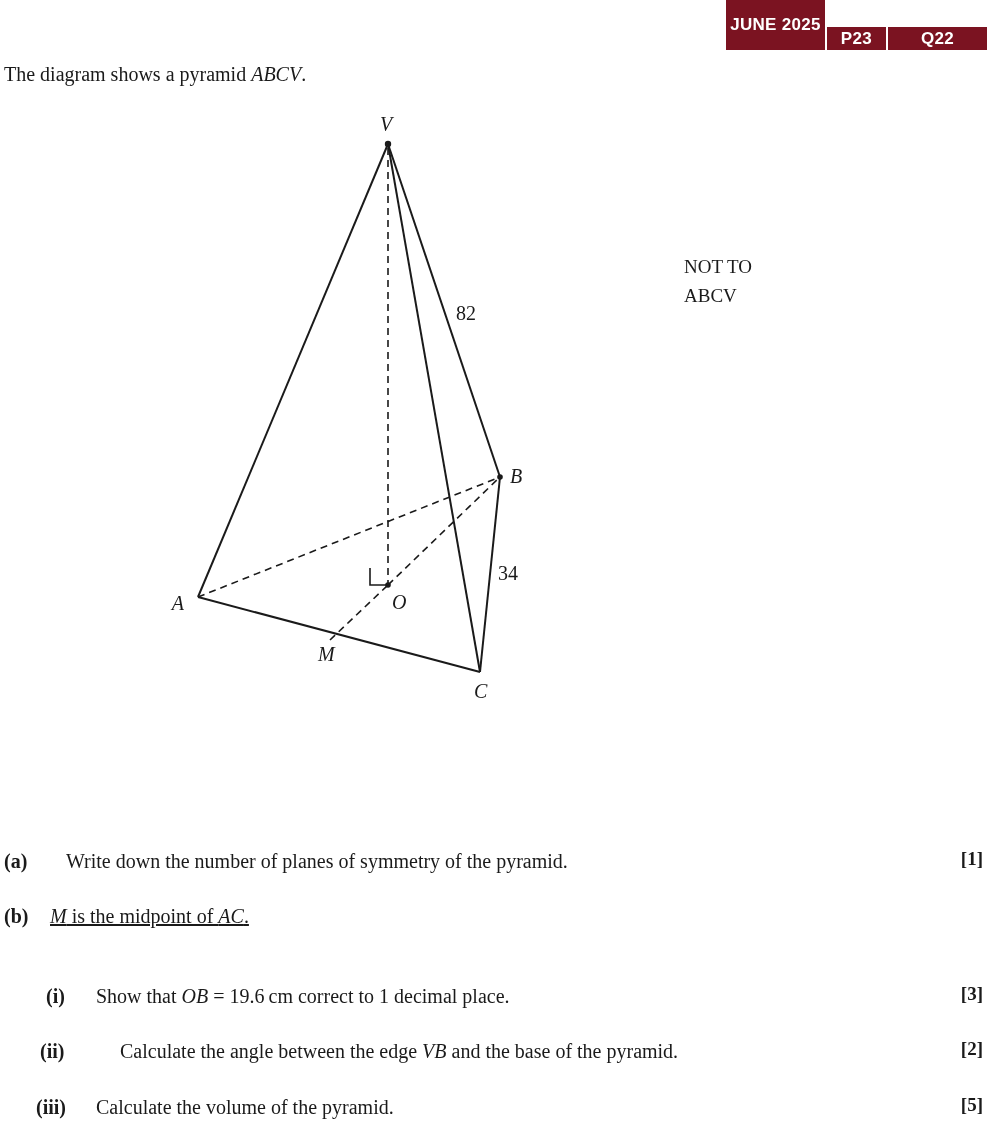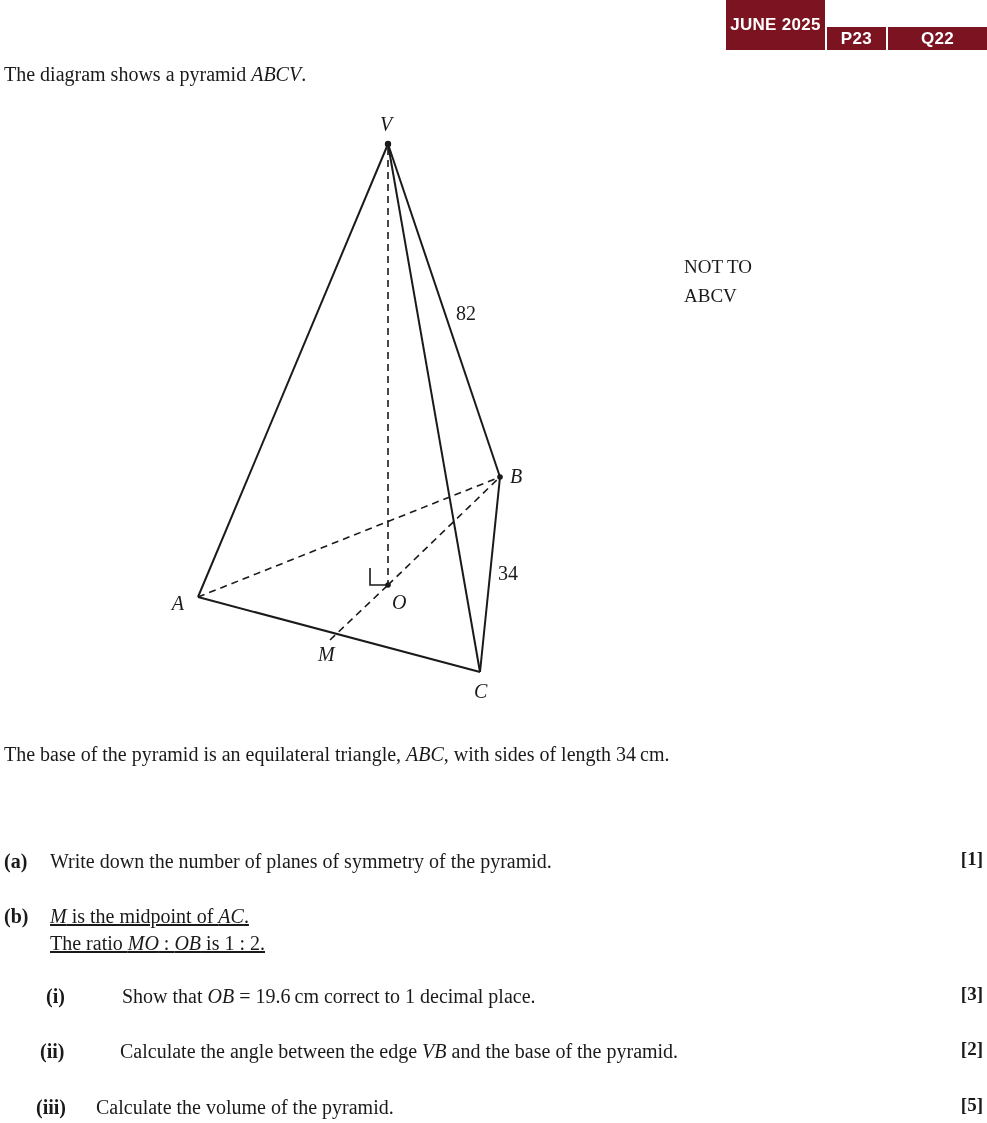--- a/index.html
+++ b/index.html
@@ -87,28 +87,28 @@
   }
   .marks {
     position: absolute;
     right: 4px;
     font-weight: bold;
     font-family: "Liberation Serif", serif;
     font-size: 19px;
   }
 
   #part-a { left: 4px; top: 848px; width: 900px; }
-  #part-a .part-body { margin-left: 46px; font-family: Liberation Serif, serif; }
+  #part-a .part-body { margin-left: 62px; font-family: Liberation Serif, serif; }
   #marks-a { top: 848px; }
 
   #part-b { left: 4px; top: 903px; width: 900px; }
   #part-b .part-body { margin-left: 46px; text-decoration: underline; }
 
   #part-bi { left: 46px; top: 983px; width: 860px; }
-  #part-bi .part-body { margin-left: 76px; }
+  #part-bi .part-body { margin-left: 50px; }
   #marks-bi { top: 983px; }
 
   #part-bii { left: 40px; top: 1038px; width: 866px; }
   #part-bii .part-body { margin-left: 80px; }
   #marks-bii { top: 1038px; }
 
   #part-biii { left: 36px; top: 1094px; width: 870px; }
   #part-biii .part-body { margin-left: 60px; }
   #marks-biii { top: 1094px; }
 
@@ -192,37 +192,33 @@
     <text class="dlabel" x="370" y="378">B</text>
     <text class="dlabel" x="334" y="593">C</text>
     <text class="dlabel" x="252" y="504">O</text>
     <text class="dlabel" x="178" y="556">M</text>
     <text class="dnum" x="316" y="215">82</text>
     <text class="dnum" x="358" y="475">34</text>
   </svg>
 </div>
 
 <div class="desc">
-  <div>
-    <span>The base of the pyramid is an equilateral triangle, </span><span class="it">ABC</span><span>, with sides of length 34</span><span> </span><span>cm.</span>
-  </div>
 </div>
 
 <div class="part" id="part-a">
   <span class="part-label">(a)</span>
   <span class="part-body">Write down the number of planes of symmetry of the pyramid.</span>
 </div>
 <div class="marks" id="marks-a">[1]</div>
 
 <div class="part" id="part-b">
   <span class="part-label">(b)</span>
   <span class="part-body">
     <span><span class="it">M</span><span> is the midpoint of </span><span class="it">AC</span><span>.</span></span>
     <br>
-    <span><span>The ratio </span><span class="it">MO</span><span> : </span><span class="it">OB</span><span> is 1 : 2.</span></span>
   </span>
 </div>
 
 <div class="part" id="part-bi">
   <span class="part-label">(i)</span>
   <span class="part-body"><span>Show that </span><span class="it">OB</span><span> = 19.6</span><span> </span><span>cm</span><span> correct to 1 decimal place.</span></span>
 </div>
 <div class="marks" id="marks-bi">[3]</div>
 
 <div class="part" id="part-bii">

